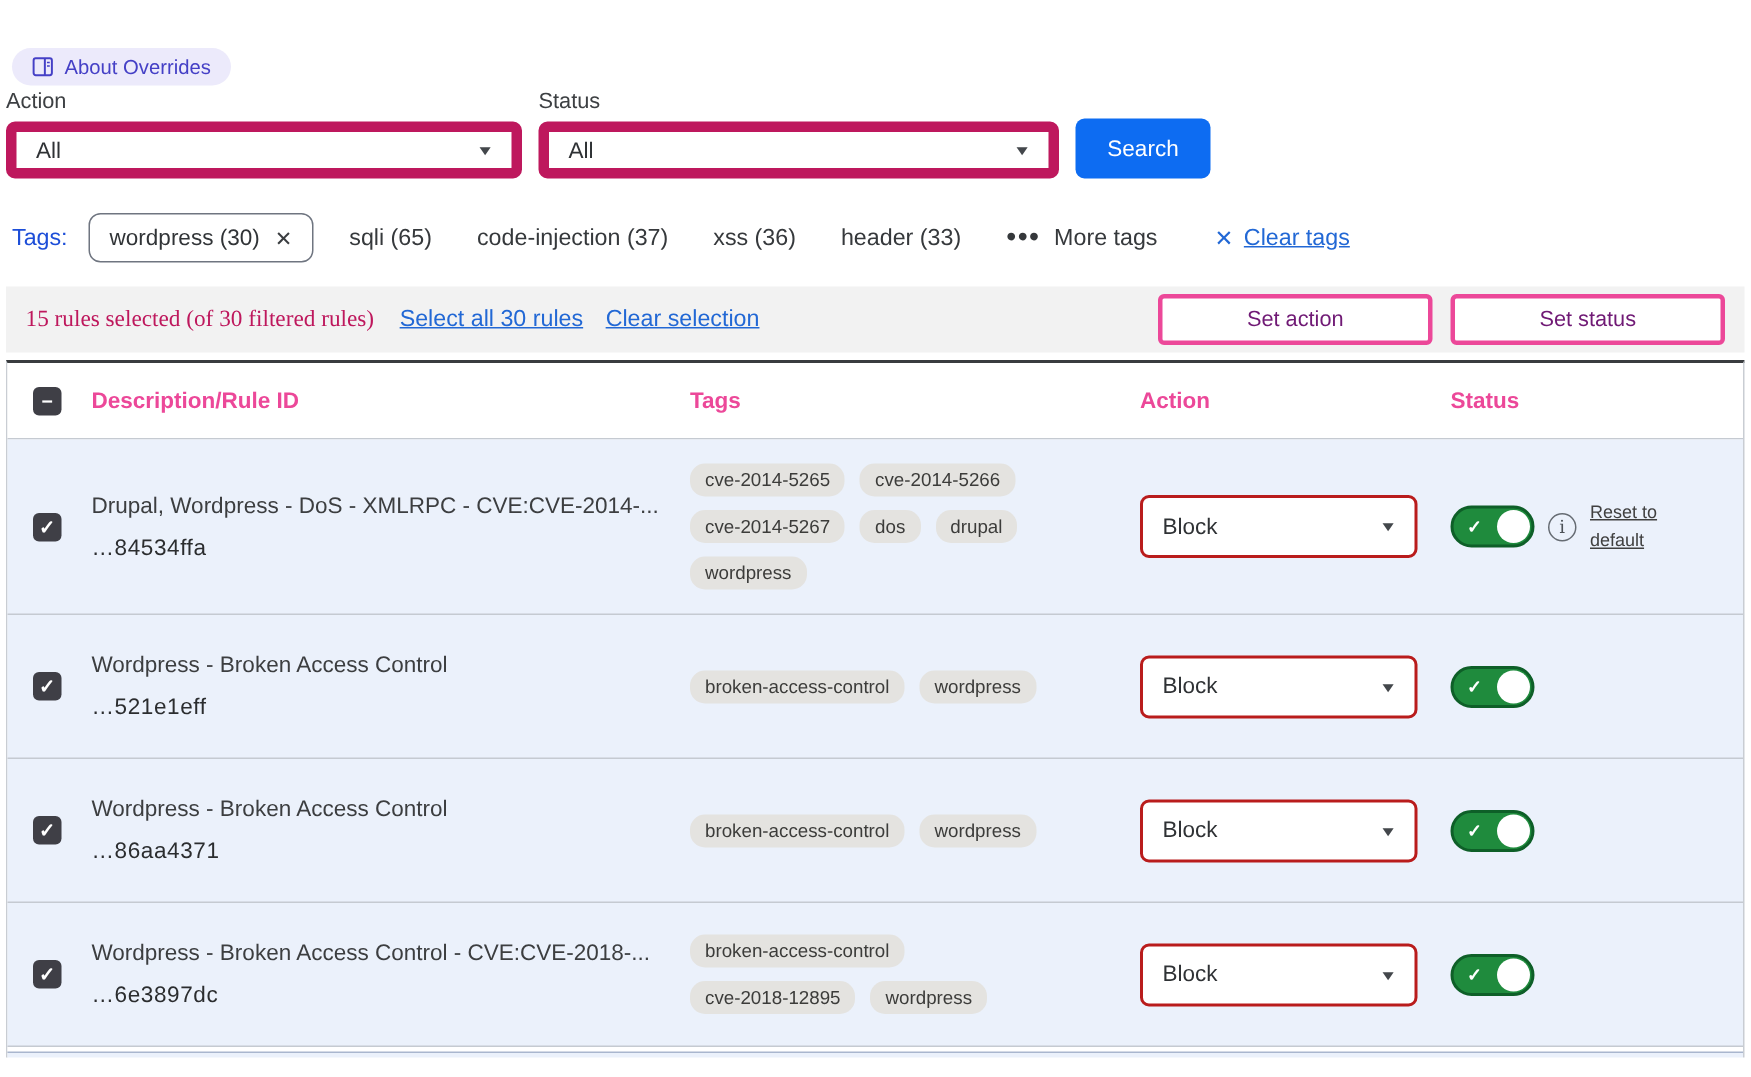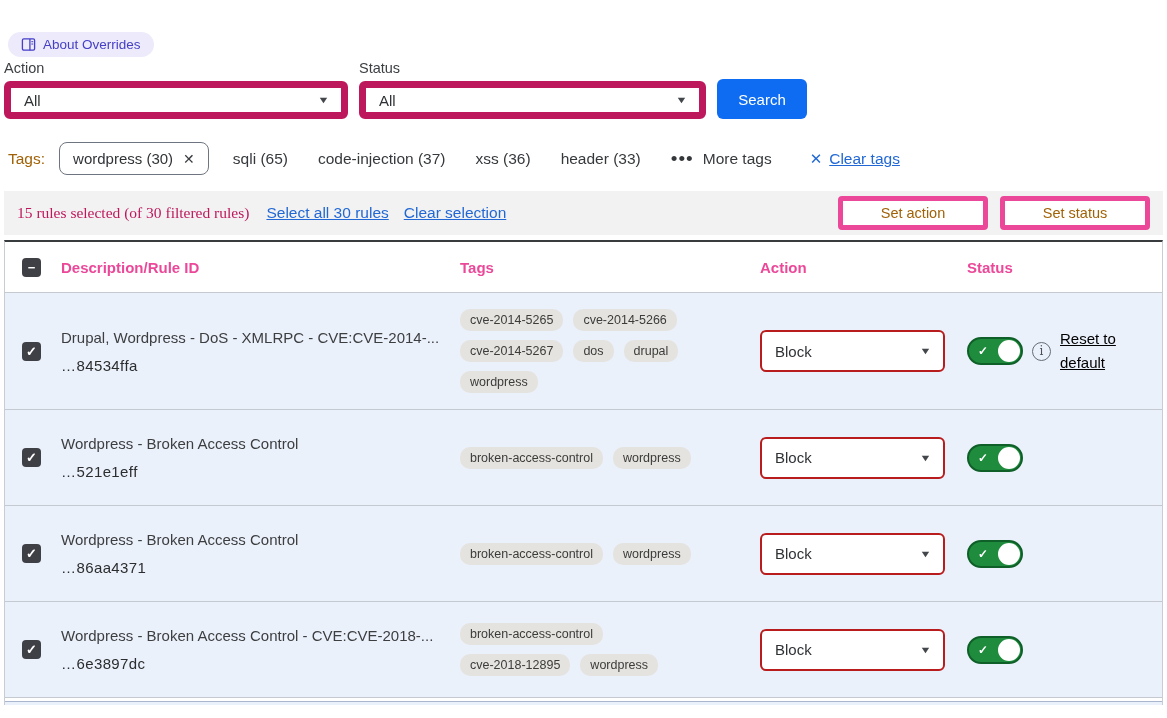--- a/index.html
+++ b/index.html
@@ -25,41 +25,41 @@
   .select { height:38px; border:7px solid #be185d; border-radius:6px; background:#fff;
     display:flex; align-items:center; justify-content:space-between; padding:0 13px;
     font-size:15px; color:#2f3235; cursor:pointer; }
   .sel-action { width:344px; } .sel-status { width:347px; }
   .caret { font-size:9px; color:#43474b; transform:scaleX(1.4); }
   .search-btn { width:90px; height:40px; background:#0d6cf2; color:#fff; border:none;
     border-radius:6px; font-size:15px; font-family:"Liberation Sans",sans-serif; cursor:pointer; }
 
   
   .tagsbar { display:flex; align-items:center; margin:21px 0 0 4px; font-size:15.5px; height:37px; }
-  .tags-label { color:#a16207; margin-right:14px; }
+  .tags-label { color:#1d4ed8; margin-right:14px; }
   .sel-chip { display:inline-flex; align-items:center; gap:10px; border:1px solid #6f7580;
     border-radius:8px; padding:7px 13px; font-size:15px; color:#313437; cursor:pointer; margin-right:24px; }
   .chip-x { font-size:14px; color:#3a3d40; }
   .tag-filter { margin-right:30px; color:#36393c; cursor:pointer; }
   .more-tags { display:inline-flex; align-items:center; gap:9px; color:#36393c;
     cursor:pointer; margin-right:38px; }
   .dots { font-size:19px; letter-spacing:1px; line-height:10px; color:#35383b; }
   .clear-tags { display:inline-flex; align-items:center; gap:7px; color:#2268d5; cursor:pointer; }
   .clear-tags .lbl { text-decoration:underline; }
   .clear-tags .x { font-size:15px; }
 
   
   .selbar { background:#f2f2f2; height:44px; margin-top:14px; display:flex;
     align-items:center; padding:0 13px; }
   .sel-summary { font-size:15.5px; color:#be185d; margin-right:17px;font-family:Liberation Serif, serif; }
   .bar-link { color:#2268d5; text-decoration:underline; font-size:15.5px;
     cursor:pointer; margin-right:15px; }
   .bar-buttons { margin-left:auto; display:flex; gap:12px; }
-  .outline-btn { width:150px; height:34px; background:#fff; border:5px solid #ec4899;
-    border-radius:4px; color:#a16207; font-size:14.5px;
+  .outline-btn { width:183px; height:34px; background:#fff; border:3px solid #ec4899;
+    border-radius:4px; color:#701a75; font-size:14.5px;
     font-family:"Liberation Sans",sans-serif; cursor:pointer; }
 
   
   .rules-table { margin-top:5px; border-top:2px solid #393c3f;
     border-left:1px solid #c9cdd3; border-right:1px solid #c9cdd3; }
   .trow { display:grid; grid-template-columns:56px 399px 300px 207px 1fr; align-items:center; }
   .thead { height:51px; background:#fff; border-bottom:1px solid #c5cad1; }
   .th { font-size:15px; font-weight:700; color:#ec4899; }
   .cell-check { padding-left:17px; }
   .checkbox { width:19px; height:19px; background:#3f3f46; border-radius:4px;
@@ -77,21 +77,21 @@
   .cell-status { display:flex; align-items:center; gap:9px; }
   .toggle { width:56px; height:28px; border-radius:14px; background:#1f8b3d;
     border:2px solid #0e5f28; position:relative; display:inline-flex; align-items:center;
     cursor:pointer; flex:none; }
   .toggle .tick { color:#fff; font-size:12px; font-weight:700; margin-left:9px; }
   .toggle .knob { position:absolute; right:1px; top:1px; width:22px; height:22px;
     border-radius:50%; background:#fff; }
   .info-icon { width:19px; height:19px; border:1.5px solid #666c73; border-radius:50%;
     color:#4b5157; font-size:12px; font-family:"DejaVu Serif",serif; display:inline-flex;
     align-items:center; justify-content:center; cursor:pointer; flex:none; }
-  .reset-link { width:62px; font-size:15px; line-height:1.6; color:#000000;
+  .reset-link { width:62px; font-size:12px; line-height:1.6; color:#404040;
     text-decoration:underline; cursor:pointer; }
 
   .sliver-gap { height:3px; background:#fff; }
   .sliver-line { height:1px; background:#a9b6ce; }
   .sliver-row { height:3px; background:#ebf1fb; }
 </style>
 </head>
 <body>
 
 <div class="page">

